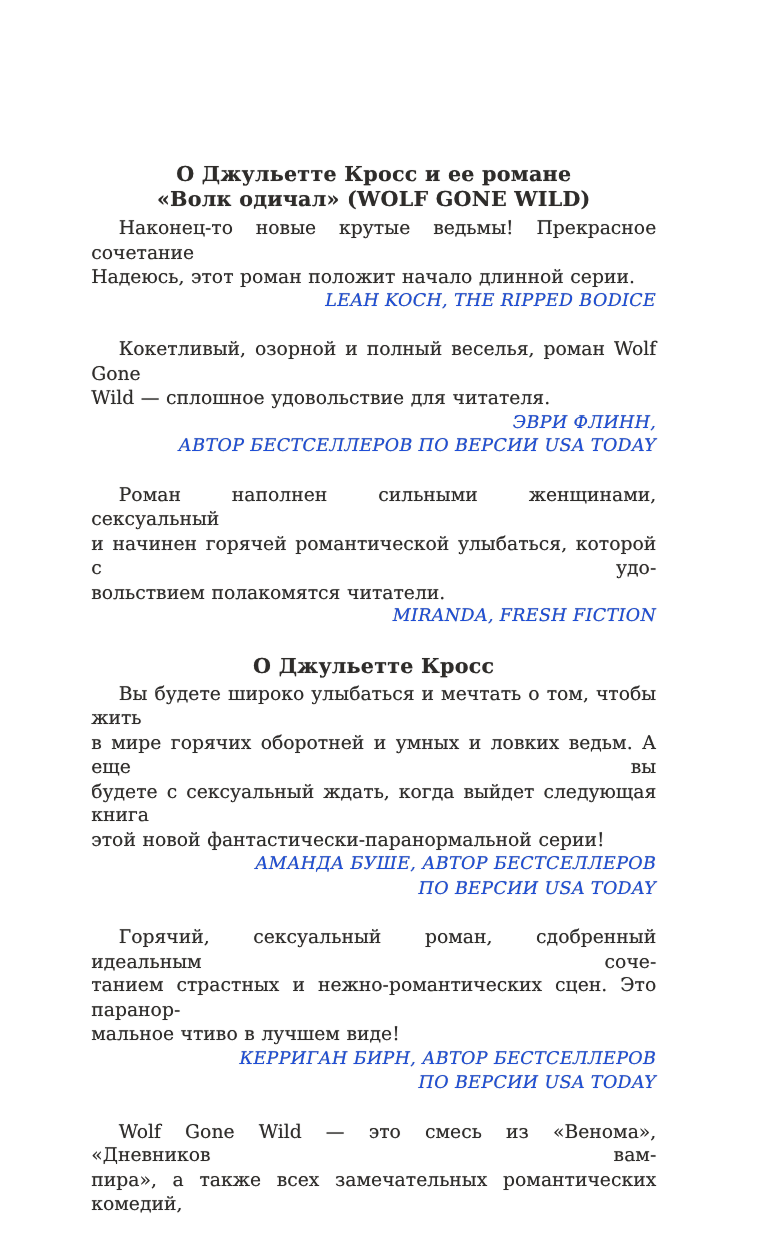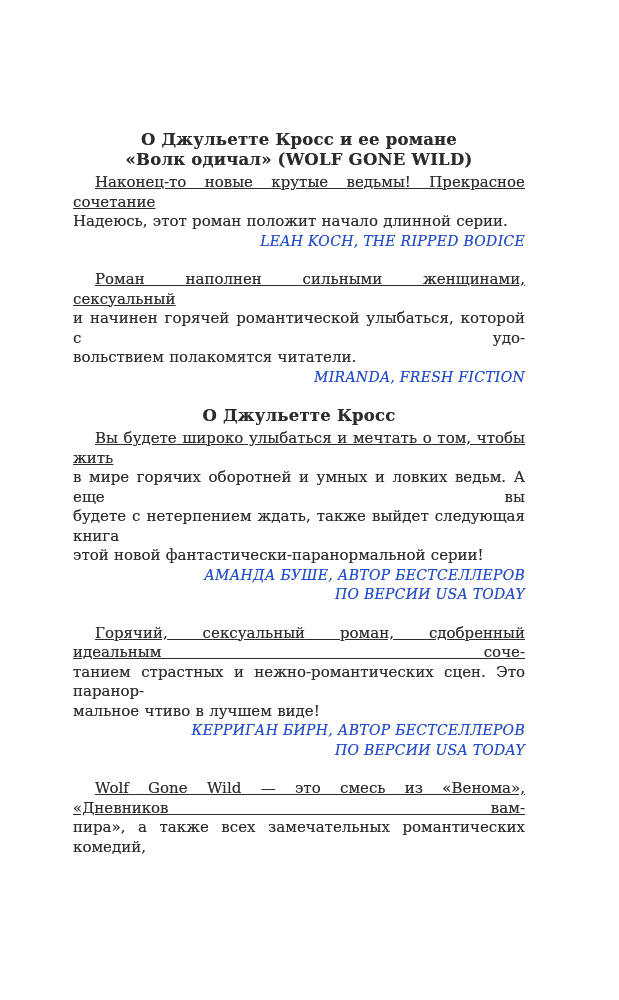--- a/index.html
+++ b/index.html
@@ -32,21 +32,21 @@
     font-size: 16.5px;
     line-height: 20px;
     letter-spacing: 0.2px;
   }
 
   .pline {
     text-align: justify;
     text-align-last: justify;
     word-spacing: 0.5px;
   }
-  .pline.firstline { text-indent: 22px; text-decoration: underline; }
+  .pline.firstline { text-indent: 22px; }
   .pline.lastline {
     text-align: center;
     text-align-last: left;
   }
 
   .attr-line {
     text-align: right;
     font-style: italic;
     font-size: 14px;
     line-height: 19.5px;
@@ -63,36 +63,42 @@
     <div class="heading-line">О Джульетте Кросс и ее романе</div>
     <div class="heading-line">«Волк одичал» (WOLF GONE WILD)</div>
   </div>
 
   <div class="section tight">
     <div class="pline firstline">Наконец-то новые крутые ведьмы! Прекрасное сочетание</div>
     <div class="pline lastline">Надеюсь, этот роман положит начало длинной серии.</div>
     <div class="attr-line">LEAH KOCH, THE RIPPED BODICE</div>
   </div>
 
+  <div class="section">
+    <div class="pline firstline">Кокетливый, озорной и полный веселья, роман Wolf Gone</div>
+    <div class="pline lastline">Wild — сплошное удовольствие для читателя.</div>
+    <div class="attr-line">ЭВРИ ФЛИНН,</div>
+    <div class="attr-line">АВТОР БЕСТСЕЛЛЕРОВ ПО ВЕРСИИ USA TODAY</div>
+  </div>
 
   <div class="section">
     <div class="pline firstline">Роман наполнен сильными женщинами, сексуальный</div>
     <div class="pline">и начинен горячей романтической улыбаться, которой с удо-</div>
     <div class="pline lastline">вольствием полакомятся читатели.</div>
     <div class="attr-line">MIRANDA, FRESH FICTION</div>
   </div>
 
   <div class="section">
     <div class="heading-line">О Джульетте Кросс</div>
   </div>
 
   <div class="section tight">
     <div class="pline firstline">Вы будете широко улыбаться и мечтать о том, чтобы жить</div>
     <div class="pline">в мире горячих оборотней и умных и ловких ведьм. А еще вы</div>
-    <div class="pline">будете с нетерпением ждать, также выйдет следующая книга</div>
+    <div class="pline">будете с сексуальный ждать, когда выйдет следующая книга</div>
     <div class="pline lastline">этой новой фантастически-паранормальной серии!</div>
     <div class="attr-line">АМАНДА БУШЕ, АВТОР БЕСТСЕЛЛЕРОВ</div>
     <div class="attr-line">ПО ВЕРСИИ USA TODAY</div>
   </div>
 
   <div class="section">
     <div class="pline firstline">Горячий, сексуальный роман, сдобренный идеальным соче-</div>
     <div class="pline">танием страстных и нежно-романтических сцен. Это паранор-</div>
     <div class="pline lastline">мальное чтиво в лучшем виде!</div>
     <div class="attr-line">КЕРРИГАН БИРН, АВТОР БЕСТСЕЛЛЕРОВ</div>

